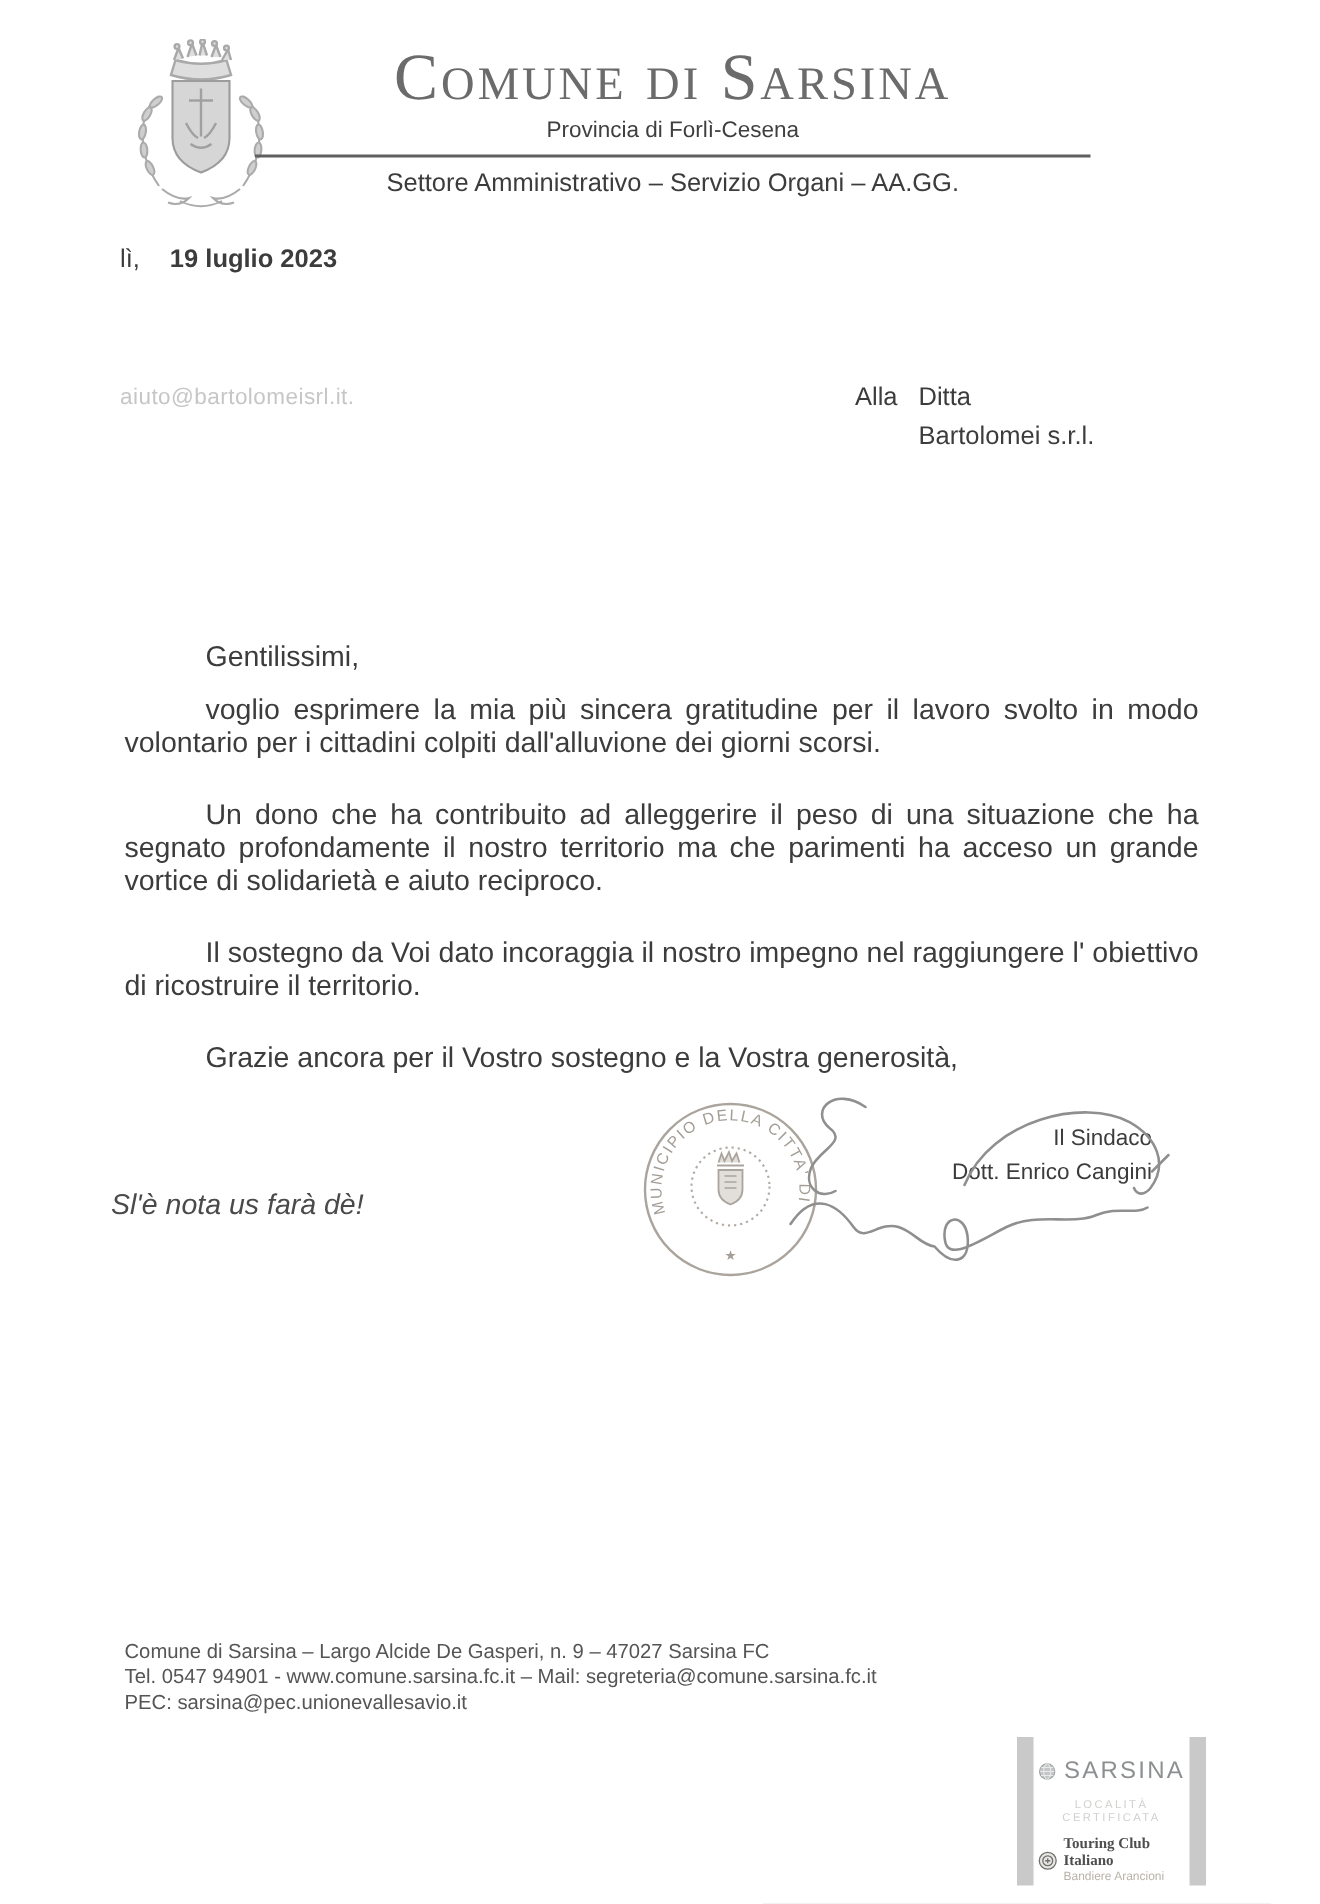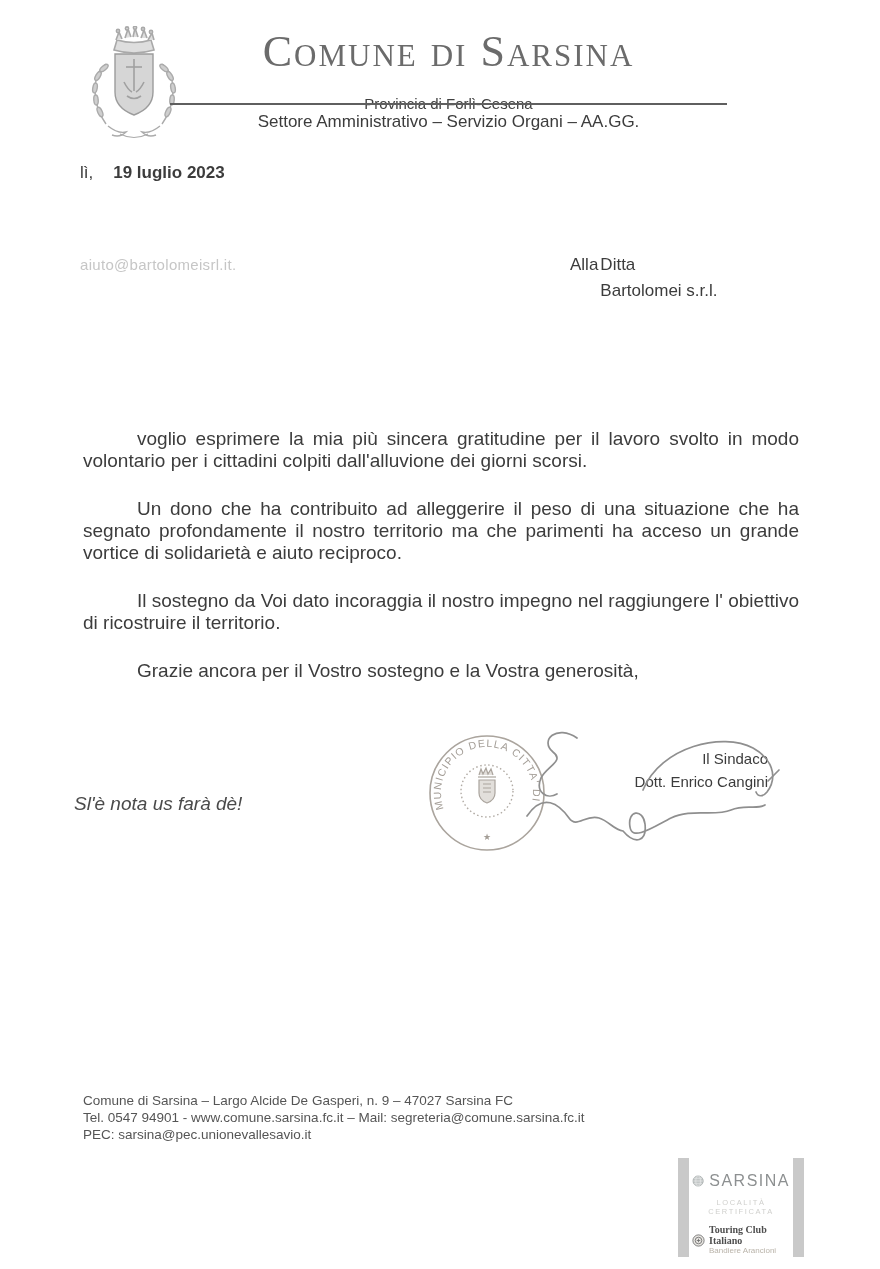--- a/index.html
+++ b/index.html
@@ -19,31 +19,31 @@
   .muni-title{
     font-family:"Liberation Serif", serif;
     font-variant:small-caps;
     font-weight:400;
     font-size:44px;
     letter-spacing:2px;
     color:#6b6b6b;
     line-height:48px;
     margin:0;
   }
-  .province{font-size:15px;color:#3f3f3f;margin-top:19px;}
+  .province{font-size:15px;color:#3f3f3f;margin-top:2px;}
   .header-rule{position:absolute;left:170px;top:103px;width:557px;border-top:2px solid #5f5f5f;}
   .department{position:absolute;left:170px;top:112px;width:557px;text-align:center;font-size:17px;color:#3c3c3c;}
 
   
   .date-line{position:absolute;left:80px;top:163px;font-size:17px;}
   .date-line .d{font-weight:bold;margin-left:20px;}
 
   
   .email-faint{position:absolute;left:80px;top:256px;font-size:15px;color:#c6c6c6;letter-spacing:.3px;}
-  .recipient{position:absolute;left:570px;top:252px;font-size:17px;display:flex;gap:2px;line-height:26px;}
+  .recipient{position:absolute;left:570px;top:252px;font-size:17px;display:flex;gap:14px;line-height:26px;}
 
   
   .body-copy{position:absolute;left:83px;top:428px;width:716px;font-size:19px;line-height:22px;}
   .body-copy p{margin:0 0 26px 0;text-indent:54px;text-align:justify;}
   .body-copy p.salutation{margin-bottom:13px;text-align:left;}
   .body-copy p.last{text-align:left;margin-bottom:0;}
 
   
   .stamp{position:absolute;left:423px;top:731px;width:130px;height:126px;}
   .sig-block{position:absolute;left:552px;top:747px;width:216px;text-align:right;font-size:15px;line-height:23px;}
@@ -132,20 +132,21 @@
 
   <div class="recipient">
     <span>Alla</span>
     <span>
       <div>Ditta</div>
       <div>Bartolomei s.r.l.</div>
     </span>
   </div>
 
   <div class="body-copy">
+    <p class="salutation">Gentilissimi,</p>
     <p>voglio esprimere la mia più sincera gratitudine per il lavoro svolto in modo volontario per i cittadini colpiti dall'alluvione dei giorni scorsi.</p>
     <p>Un dono che ha contribuito ad alleggerire il peso di una situazione che ha segnato profondamente il nostro territorio ma che parimenti ha acceso un grande vortice di solidarietà e aiuto reciproco.</p>
     <p>Il sostegno da Voi dato incoraggia il nostro impegno nel raggiungere l' obiettivo di ricostruire il territorio.</p>
     <p class="last">Grazie ancora per il Vostro sostegno e la Vostra generosità,</p>
   </div>
 
   <svg class="stamp" viewBox="0 0 130 126" xmlns="http://www.w3.org/2000/svg">
     <circle cx="64" cy="62" r="57" fill="none" stroke="#aaa49d" stroke-width="1.6"></circle>
     <defs>
       <path id="stampArc" d="M 20.8 77.7 A 46 46 0 1 1 107.2 77.7" fill="none"></path>

